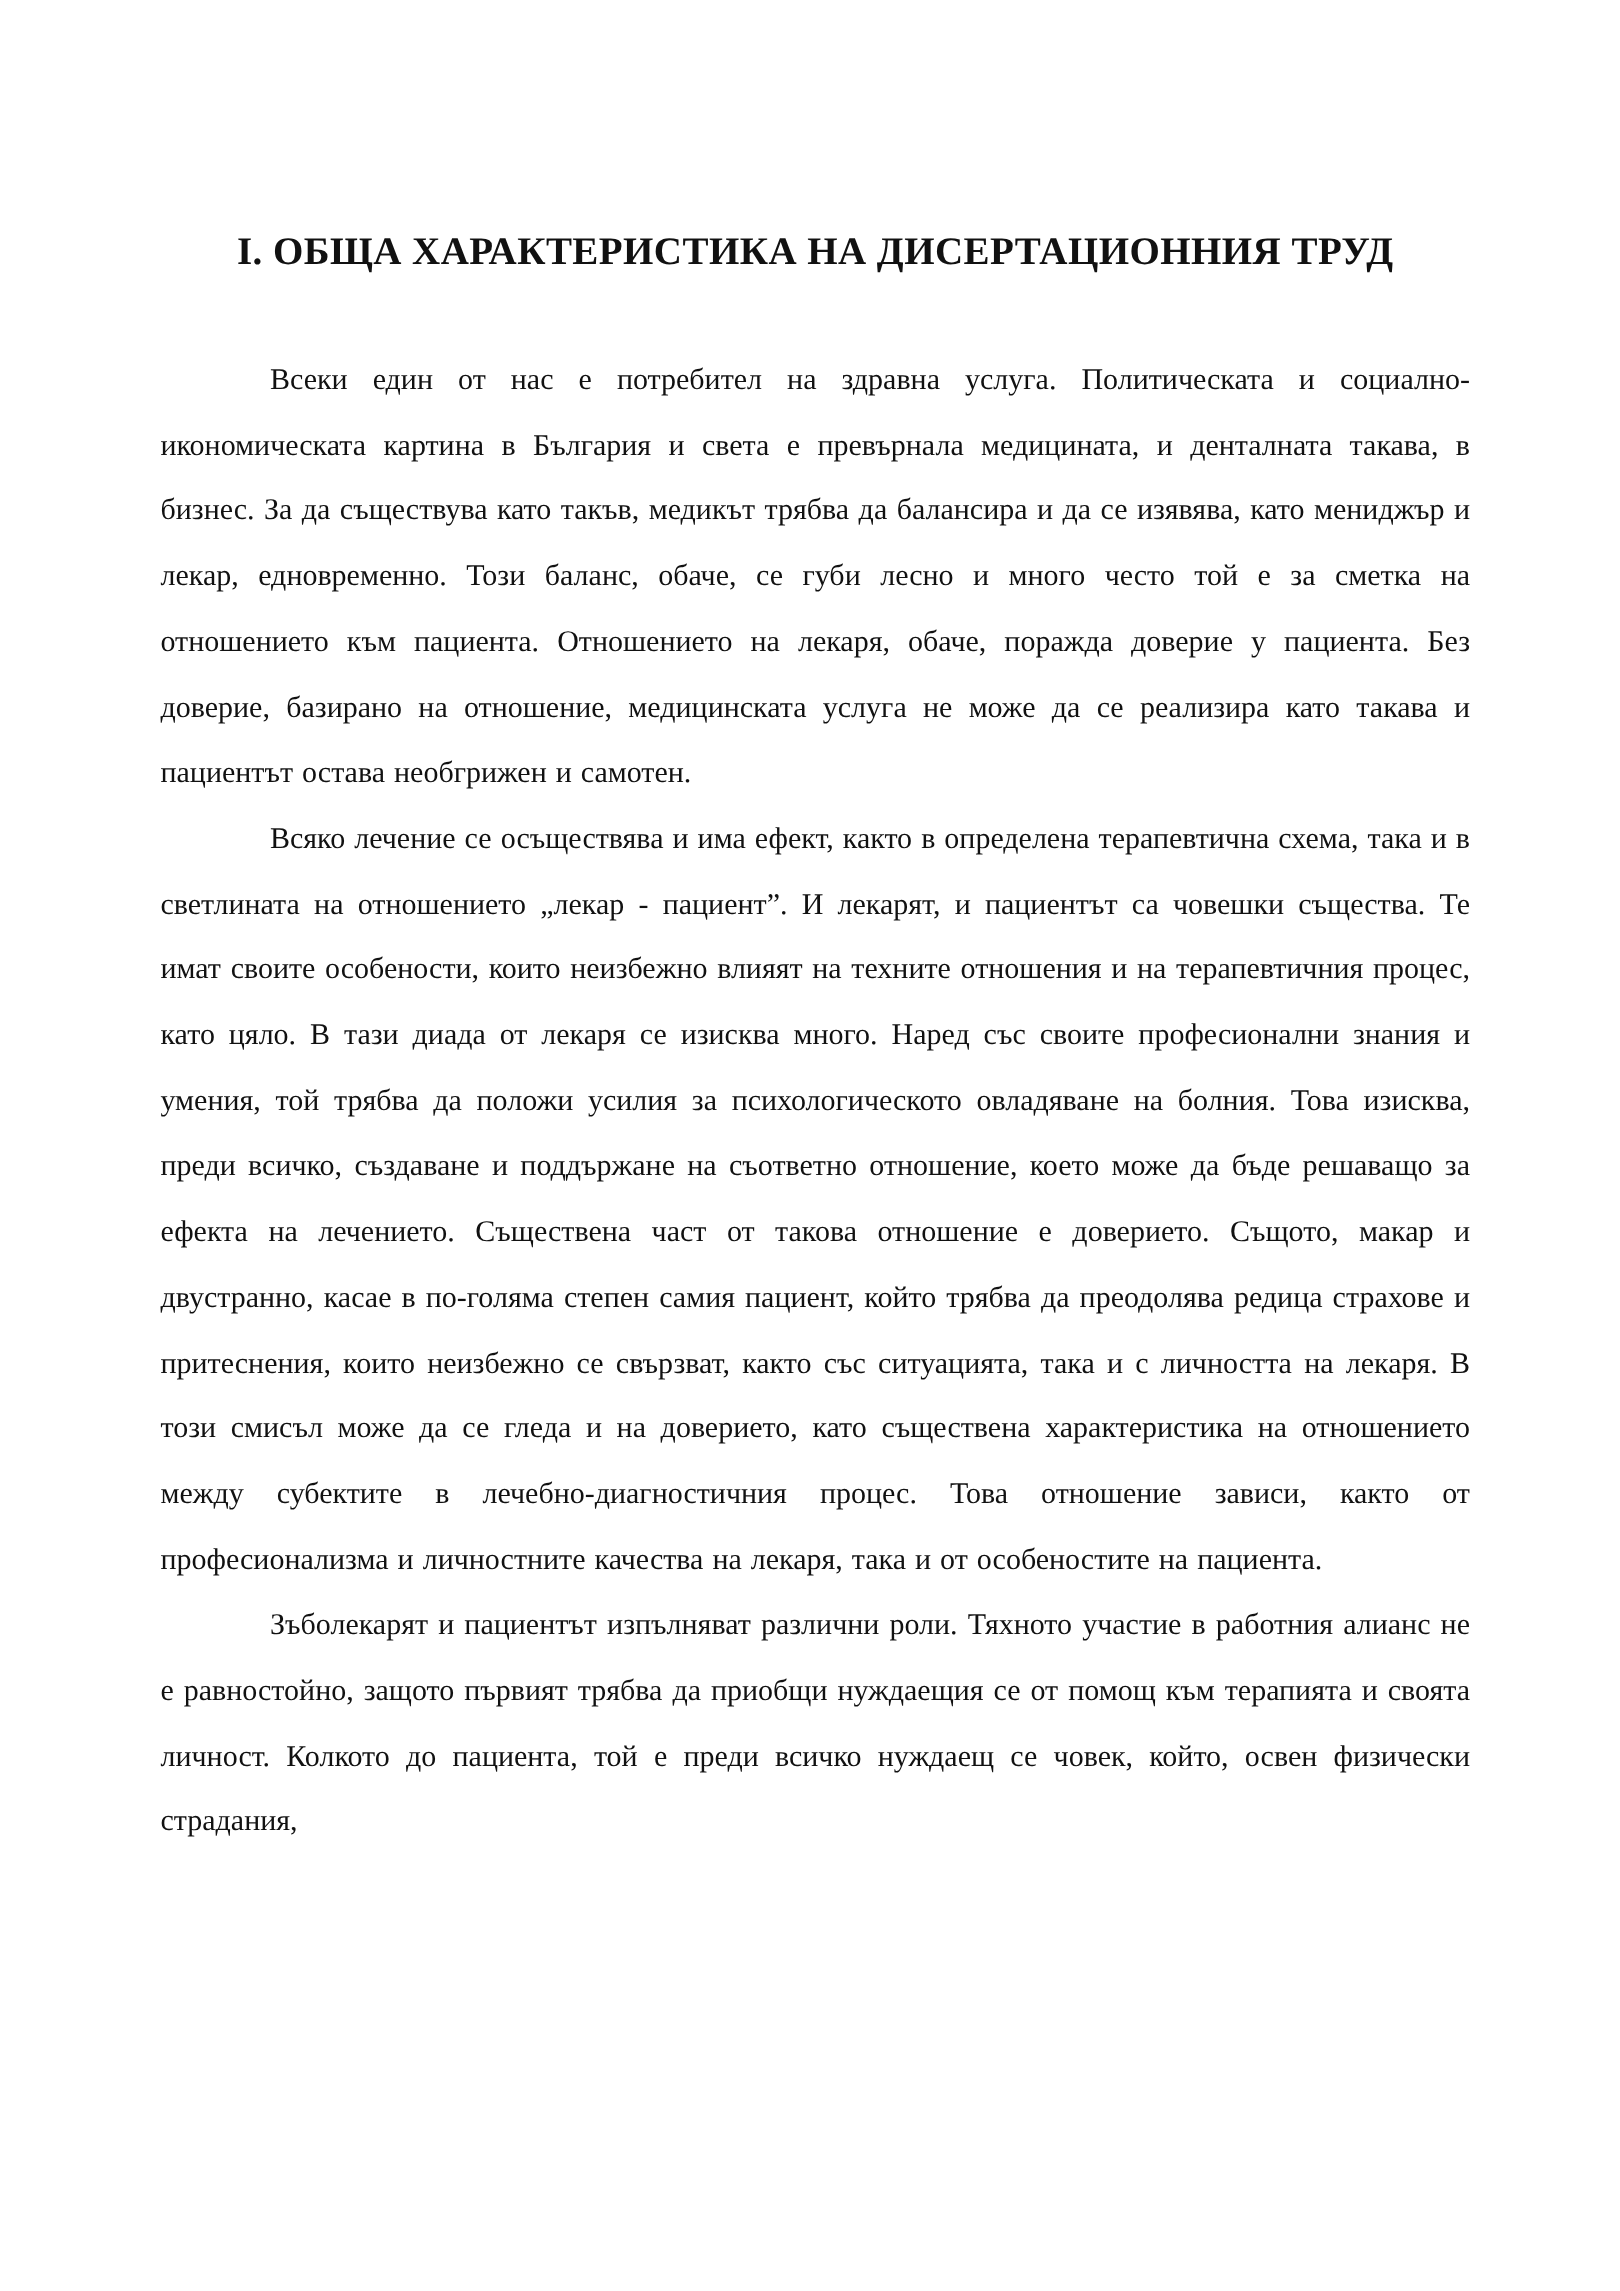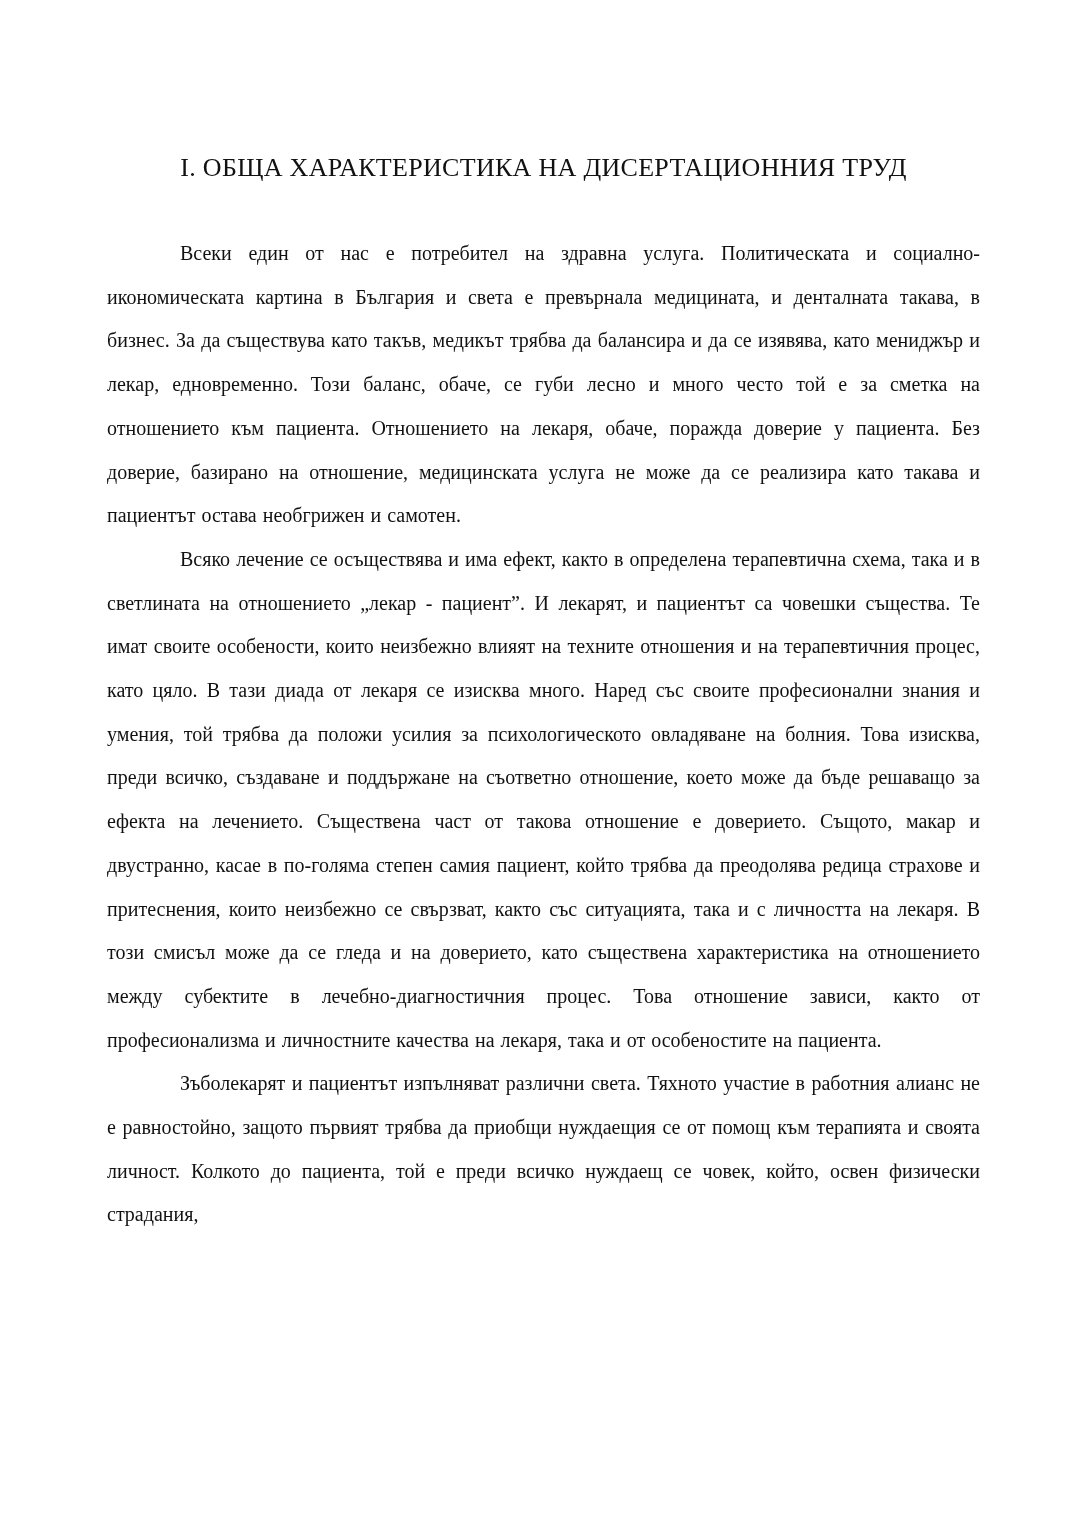--- a/index.html
+++ b/index.html
@@ -15,21 +15,21 @@
     background: #ffffff;
     padding: 150px 100px 0 107px;
     font-family: "Liberation Serif", "DejaVu Serif", serif;
     color: #111111;
     overflow: hidden;
   }
   .doc-title {
     margin: 0 0 46px 0;
     font-size: 26px;
     line-height: 36px;
-    font-weight: normal;
+    font-weight: bold;
     text-align: center;
     letter-spacing: 0.3px;
     white-space: nowrap;
   }
   .body-paragraph {
     margin: 0;
     font-size: 20px;
     line-height: 43.7px;
     text-align: justify;
     text-indent: 73px;
@@ -39,14 +39,14 @@
 </head>
 <body>
 
 <div class="page">
   <h1 class="doc-title">I. ОБЩА ХАРАКТЕРИСТИКА НА ДИСЕРТАЦИОННИЯ ТРУД</h1>
 
   <p class="body-paragraph">Всеки един от нас е потребител на здравна услуга. Политическата и социално-икономическата картина в България и света е превърнала медицината, и денталната такава, в бизнес. За да съществува като такъв, медикът трябва да балансира и да се изявява, като мениджър и лекар, едновременно. Този баланс, обаче, се губи лесно и много често той е за сметка на отношението към пациента. Отношението на лекаря, обаче, поражда доверие у пациента. Без доверие, базирано на отношение, медицинската услуга не може да се реализира като такава и пациентът остава необгрижен и самотен.</p>
 
   <p class="body-paragraph">Всяко лечение се осъществява и има ефект, както в определена терапевтична схема, така и в светлината на отношението „лекар - пациент”. И лекарят, и пациентът са човешки същества. Те имат своите особености, които неизбежно влияят на техните отношения и на терапевтичния процес, като цяло. В тази диада от лекаря се изисква много. Наред със своите професионални знания и умения, той трябва да положи усилия за психологическото овладяване на болния. Това изисква, преди всичко, създаване и поддържане на съответно отношение, което може да бъде решаващо за ефекта на лечението. Съществена част от такова отношение е доверието. Същото, макар и двустранно, касае в по-голяма степен самия пациент, който трябва да преодолява редица страхове и притеснения, които неизбежно се свързват, както със ситуацията, така и с личността на лекаря. В този смисъл може да се гледа и на доверието, като съществена характеристика на отношението между субектите в лечебно-диагностичния процес. Това отношение зависи, както от професионализма и личностните качества на лекаря, така и от особеностите на пациента.</p>
 
-  <p class="body-paragraph">Зъболекарят и пациентът изпълняват различни света. Тяхното участие в работния алианс не е равностойно, защото първият трябва да приобщи нуждаещия се от помощ към терапията и своята личност. Колкото до пациента, той е преди всичко нуждаещ се човек, който, освен физически страдания,</p>
+  <p class="body-paragraph">Зъболекарят и пациентът изпълняват различни роли. Тяхното участие в работния алианс не е равностойно, защото първият трябва да приобщи нуждаещия се от помощ към терапията и своята личност. Колкото до пациента, той е преди всичко нуждаещ се човек, който, освен физически страдания,</p>
 </div>
 
 </body></html>

